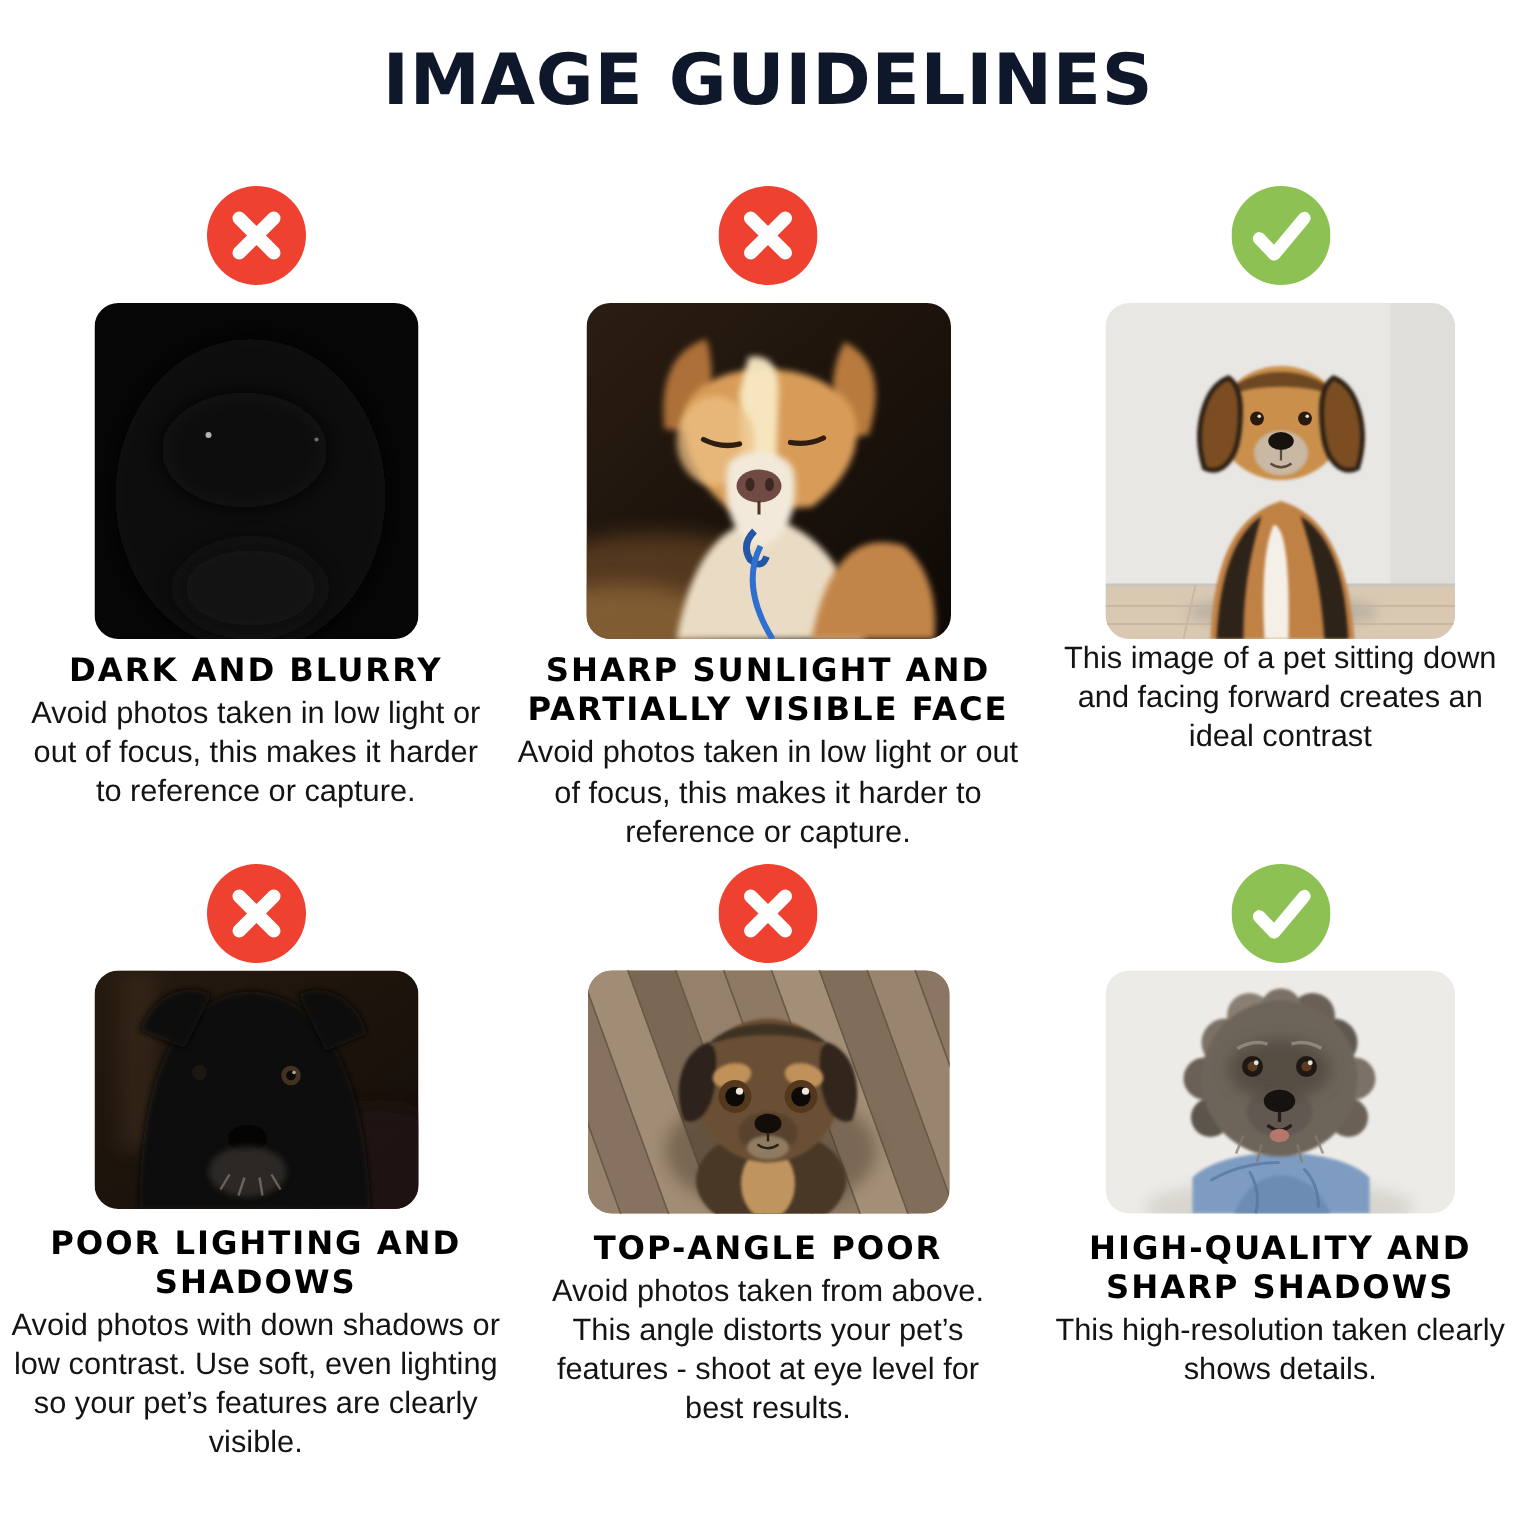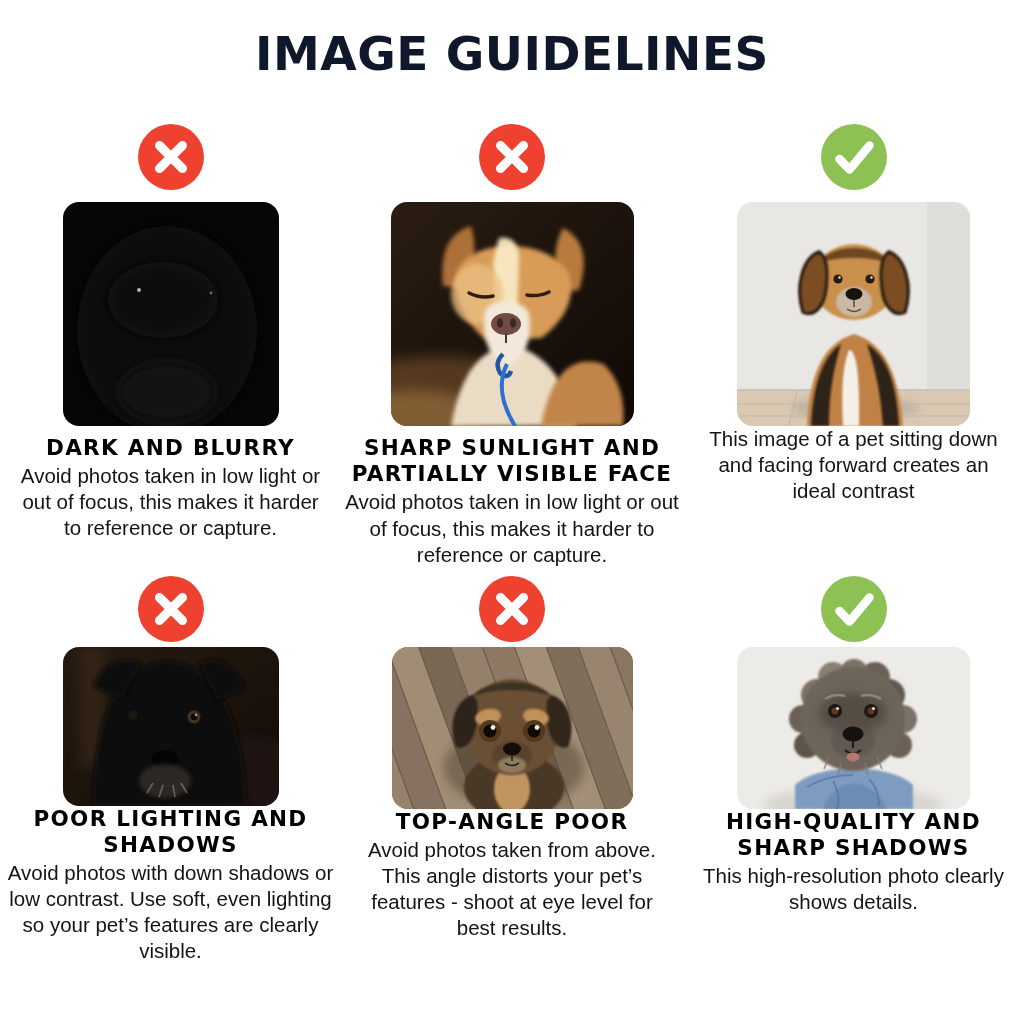--- a/index.html
+++ b/index.html
@@ -18,21 +18,21 @@
   .card{margin:0;display:flex;flex-direction:column;align-items:center;text-align:center;}
   .badge{display:block;margin-bottom:12px;}
   .row2 .badge{margin-bottom:5px;}
   .photo{display:block;border-radius:16px;overflow:hidden;}
   figcaption{display:flex;flex-direction:column;align-items:center;}
   .card-title{
     margin:9px 0 2px;max-width:322px;
     font-family:"DejaVu Sans",sans-serif;font-weight:800;
     font-size:21.5px;line-height:1.22;letter-spacing:1.3px;color:#000;
   }
-  .row2 .card-title{margin-top:0;}
+  .row2 .card-title{margin-top:11px;}
   .card-desc{margin:0;font-size:20.5px;line-height:1.27;color:#141414;}
 </style>
 </head>
 <body>
 
 <h1 class="page-title">IMAGE GUIDELINES</h1>
 
 <div class="rows">
 
   <div class="row row1">
@@ -285,17 +285,17 @@
           <circle cx="134" cy="64" r="3.4" fill="#5a3a22"></circle>
           <circle cx="136.5" cy="61.5" r="1.6" fill="#e9e2d6"></circle>
         <ellipse cx="116" cy="94" rx="22" ry="17" fill="#57504a" opacity=".5" filter="url(#p6b)"></ellipse>
         <ellipse cx="116" cy="87" rx="10.5" ry="7.5" fill="#161210"></ellipse>
         <path d="M116 94 v7 M108 103 q8 7 16 0" stroke="#241d18" stroke-width="2.2" fill="none"></path>
         <ellipse cx="116" cy="110" rx="6.5" ry="4.5" fill="#b5776b"></ellipse>
         <path d="M92 110 l-5 12 M104 116 l-3 12 M128 116 l3 12 M140 110 l5 12" stroke="#857b6e" stroke-width="1.8" opacity=".7"></path>
       </svg>
       <figcaption>
         <h2 class="card-title">HIGH-QUALITY AND SHARP SHADOWS</h2>
-        <p class="card-desc" style="max-width:310px">This high-resolution photo clearly shows details.</p>
+        <p class="card-desc" style="max-width:310px">This high-resolution taken clearly shows details.</p>
       </figcaption>
     </figure>
   </div>
 </div>
 
 </body></html>

